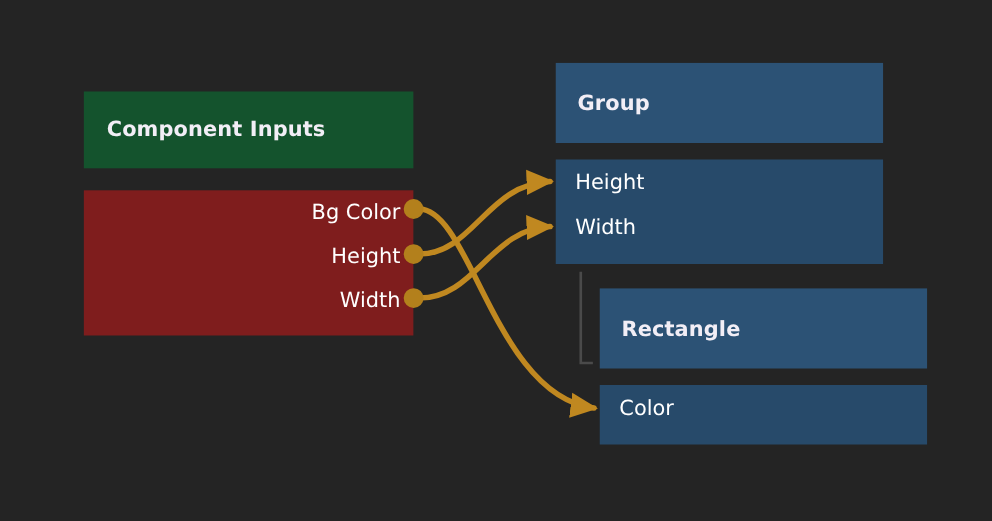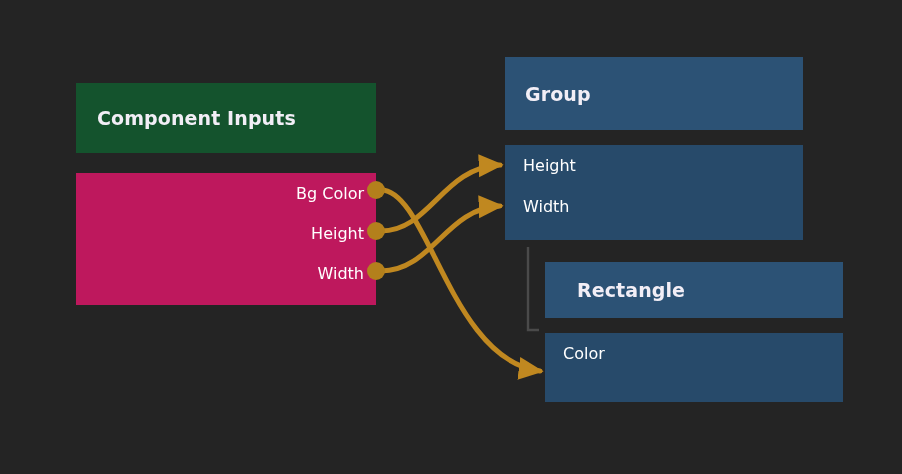--- a/index.html
+++ b/index.html
@@ -52,40 +52,40 @@
     width: 100%;
     position: relative;
   }
   .port-row {
     box-sizing: border-box;
     display: flex;
     align-items: center;
     white-space: nowrap;
   }
   .port-label {
-    font-size: 16px;
+    font-size: 19px;
     color: #ffffff;
     white-space: nowrap;
   }
 
   
   #node-component-inputs {
     left: 76px;
     top: 83px;
     width: 300px;
     height: 222px;
   }
   #node-component-inputs .node-header {
     height: 70px;
     background: #14532d;
     padding-left: 21px;
   }
   #node-component-inputs .node-body {
     height: 152px;
-    background: #be185d;
+    background: #7f1d1d;
   }
   #node-component-inputs .port-row {
     height: 40px;
     justify-content: flex-end;
     padding-right: 12px;
   }
   #node-component-inputs .port-row.r0 { margin-top: 20px; }
 
   
   .node-blue .node-header { background: #2c5275; }
@@ -101,21 +101,21 @@
   #node-group .node-body   { height: 110px; }
   #node-group .port-row    { height: 41px; padding-left: 18px; }
   #node-group .port-row.r0 { margin-top: 15px; }
 
   #node-rectangle {
     left: 545px;
     top: 262px;
     width: 298px;
     height: 142px;
   }
-  #node-rectangle .node-header { height: 56px; padding-left: 32px; text-align: center; }
+  #node-rectangle .node-header { height: 73px; padding-left: 20px; text-align: center; }
   #node-rectangle .node-body   { height: 69px; }
   #node-rectangle .port-row    { height: 41px; padding-left: 18px; }
   #node-rectangle .port-row.r0 { margin-top: 15px; }
 
   
   .port-dot {
     position: absolute;
     width: 18px;
     height: 18px;
     border-radius: 50%;

